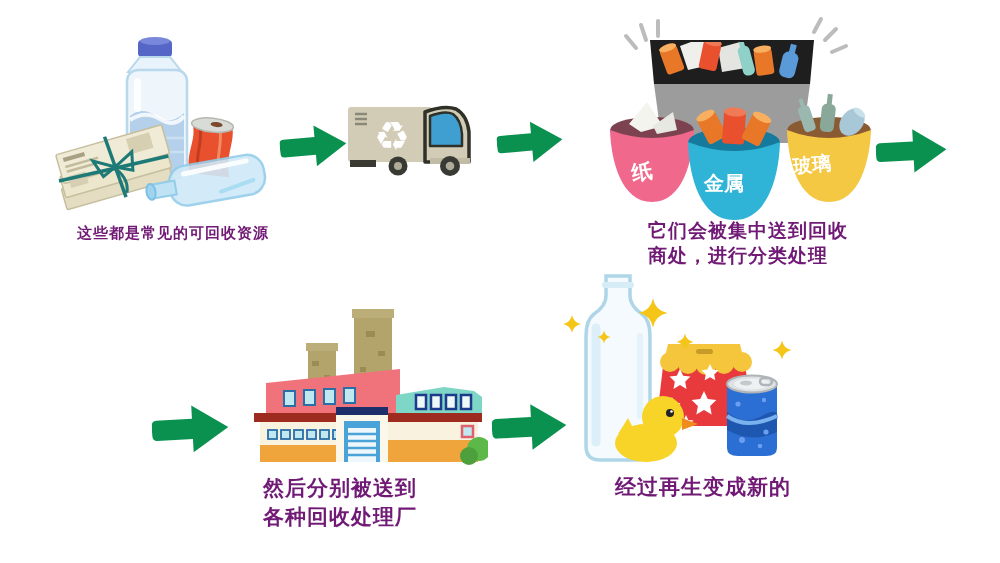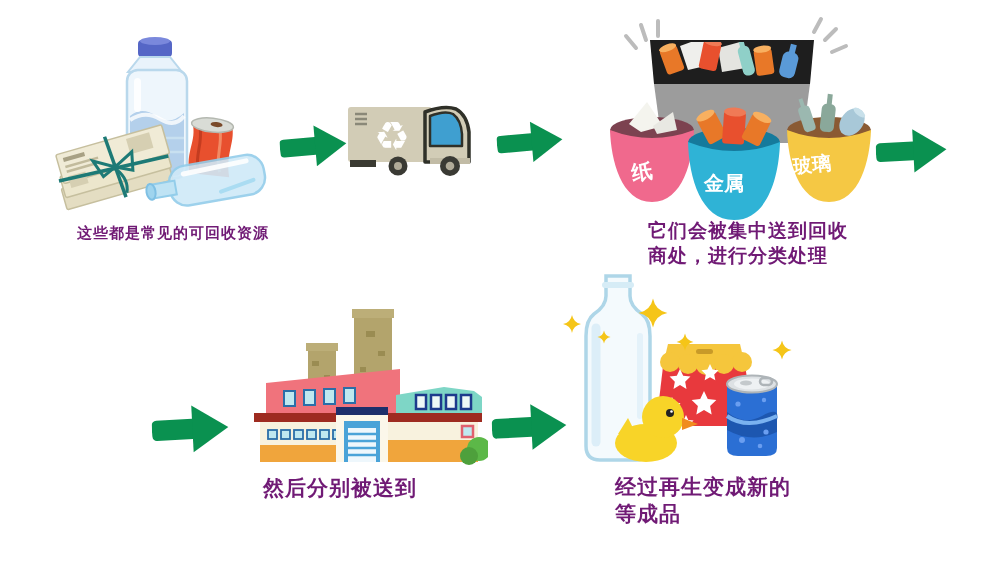--- a/index.html
+++ b/index.html
@@ -274,20 +274,21 @@
 
   <div class="arrow" style="left:492px;top:402px;transform:rotate(-3deg);">
     <svg width="76" height="50" viewBox="0 0 100 64">
         <rect x="0" y="19" width="58" height="26" rx="6" fill="#0a9150"></rect>
         <polygon points="52,2 98,32 52,62" fill="#0a9150"></polygon>
       </svg>
   </div>
 
   <div class="caption c3">
     <div>然后分别被送到</div>
+    <div>各种回收处理厂</div>
   </div>
 
   <div class="abs" style="left:558px;top:266px;width:248px;height:205px;">
     <svg width="248" height="205" viewBox="0 0 248 205">
       <defs>
         <path id="st5" d="M0,-10 L2.9,-3.8 L9.5,-3.1 L4.7,1.6 L5.9,8.1 L0,4.6 L-5.9,8.1 L-4.7,1.6 L-9.5,-3.1 L-2.9,-3.8 Z"></path>
         <path id="sp4" d="M0,-12 Q2,-2 12,0 Q2,2 0,12 Q-2,2 -12,0 Q-2,-2 0,-12 Z"></path>
       </defs>
 
       <g>
@@ -348,16 +349,15 @@
         <use href="#sp4" transform="translate(14,58) scale(0.75)"></use>
         <use href="#sp4" transform="translate(46,71) scale(0.55)"></use>
         <use href="#sp4" transform="translate(127,76) scale(0.7)"></use>
         <use href="#sp4" transform="translate(224,84) scale(0.8)"></use>
       </g>
     </svg>
   </div>
 
   <div class="caption c4">
     <div>经过再生变成新的</div>
-    <div>等成品</div>
   </div>
 
 </div>
 
 </body></html>

